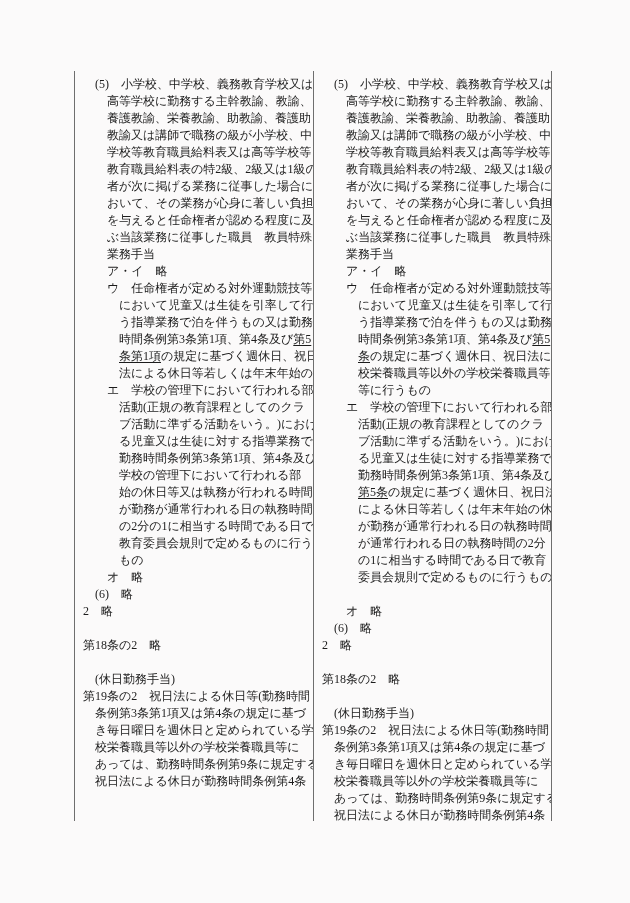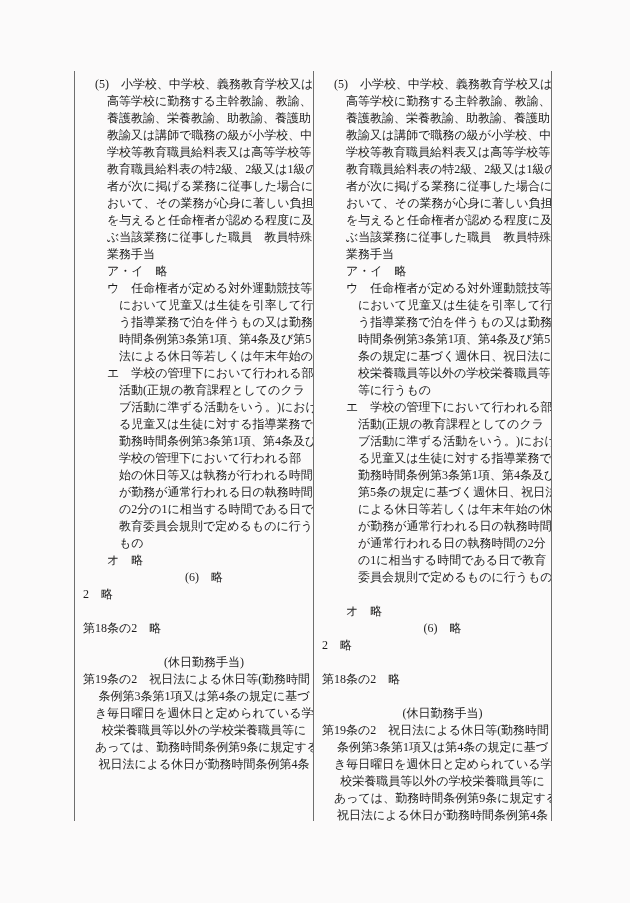--- a/index.html
+++ b/index.html
@@ -38,24 +38,25 @@
     width: 237px;
   }
   .line {
     height: 17px;
     line-height: 17px;
     font-size: 12px;
     white-space: pre;
     letter-spacing: 0;
   }
   .ind0 { padding-left: 8px; }
-  .ind1 { padding-left: 20px; text-align: center; }
+  .ind1 { padding-left: 20px; }
   .ind2 { padding-left: 32px; }
   .ind3 { padding-left: 44px; }
   .u {
+    text-decoration: underline;
     text-underline-offset: 2px;
     text-decoration-thickness: 1px;
   }
 </style>
 </head>
 <body>
 
 <div class="compare-table">
   <div class="col col-left">
       <div class="line ind1"><span>(5)　小学校、中学校、義務教育学校又は</span></div>
@@ -67,20 +68,21 @@
       <div class="line ind2"><span>者が次に掲げる業務に従事した場合に</span></div>
       <div class="line ind2"><span>おいて、その業務が心身に著しい負担</span></div>
       <div class="line ind2"><span>を与えると任命権者が認める程度に及</span></div>
       <div class="line ind2"><span>ぶ当該業務に従事した職員　教員特殊</span></div>
       <div class="line ind2"><span>業務手当</span></div>
       <div class="line ind2"><span>ア・イ　略</span></div>
       <div class="line ind2"><span>ウ　任命権者が定める対外運動競技等</span></div>
       <div class="line ind3"><span>において児童又は生徒を引率して行</span></div>
       <div class="line ind3"><span>う指導業務で泊を伴うもの又は勤務</span></div>
       <div class="line ind3"><span>時間条例第3条第1項、第4条及び</span><span class="u">第5</span></div>
+      <div class="line ind3"><span class="u">条第1項</span><span>の規定に基づく週休日、祝日</span></div>
       <div class="line ind3"><span>法による休日等若しくは年末年始の</span></div>
       <div class="line ind2"><span>エ　学校の管理下において行われる部</span></div>
       <div class="line ind3"><span>活動(正規の教育課程としてのクラ</span></div>
       <div class="line ind3"><span>ブ活動に準ずる活動をいう。)におけ</span></div>
       <div class="line ind3"><span>る児童又は生徒に対する指導業務で</span></div>
       <div class="line ind3"><span>勤務時間条例第3条第1項、第4条及び</span></div>
       <div class="line ind3"><span>学校の管理下において行われる部</span></div>
       <div class="line ind3"><span>始の休日等又は執務が行われる時間</span></div>
       <div class="line ind3"><span>が勤務が通常行われる日の執務時間</span></div>
       <div class="line ind3"><span>の2分の1に相当する時間である日で</span></div>

